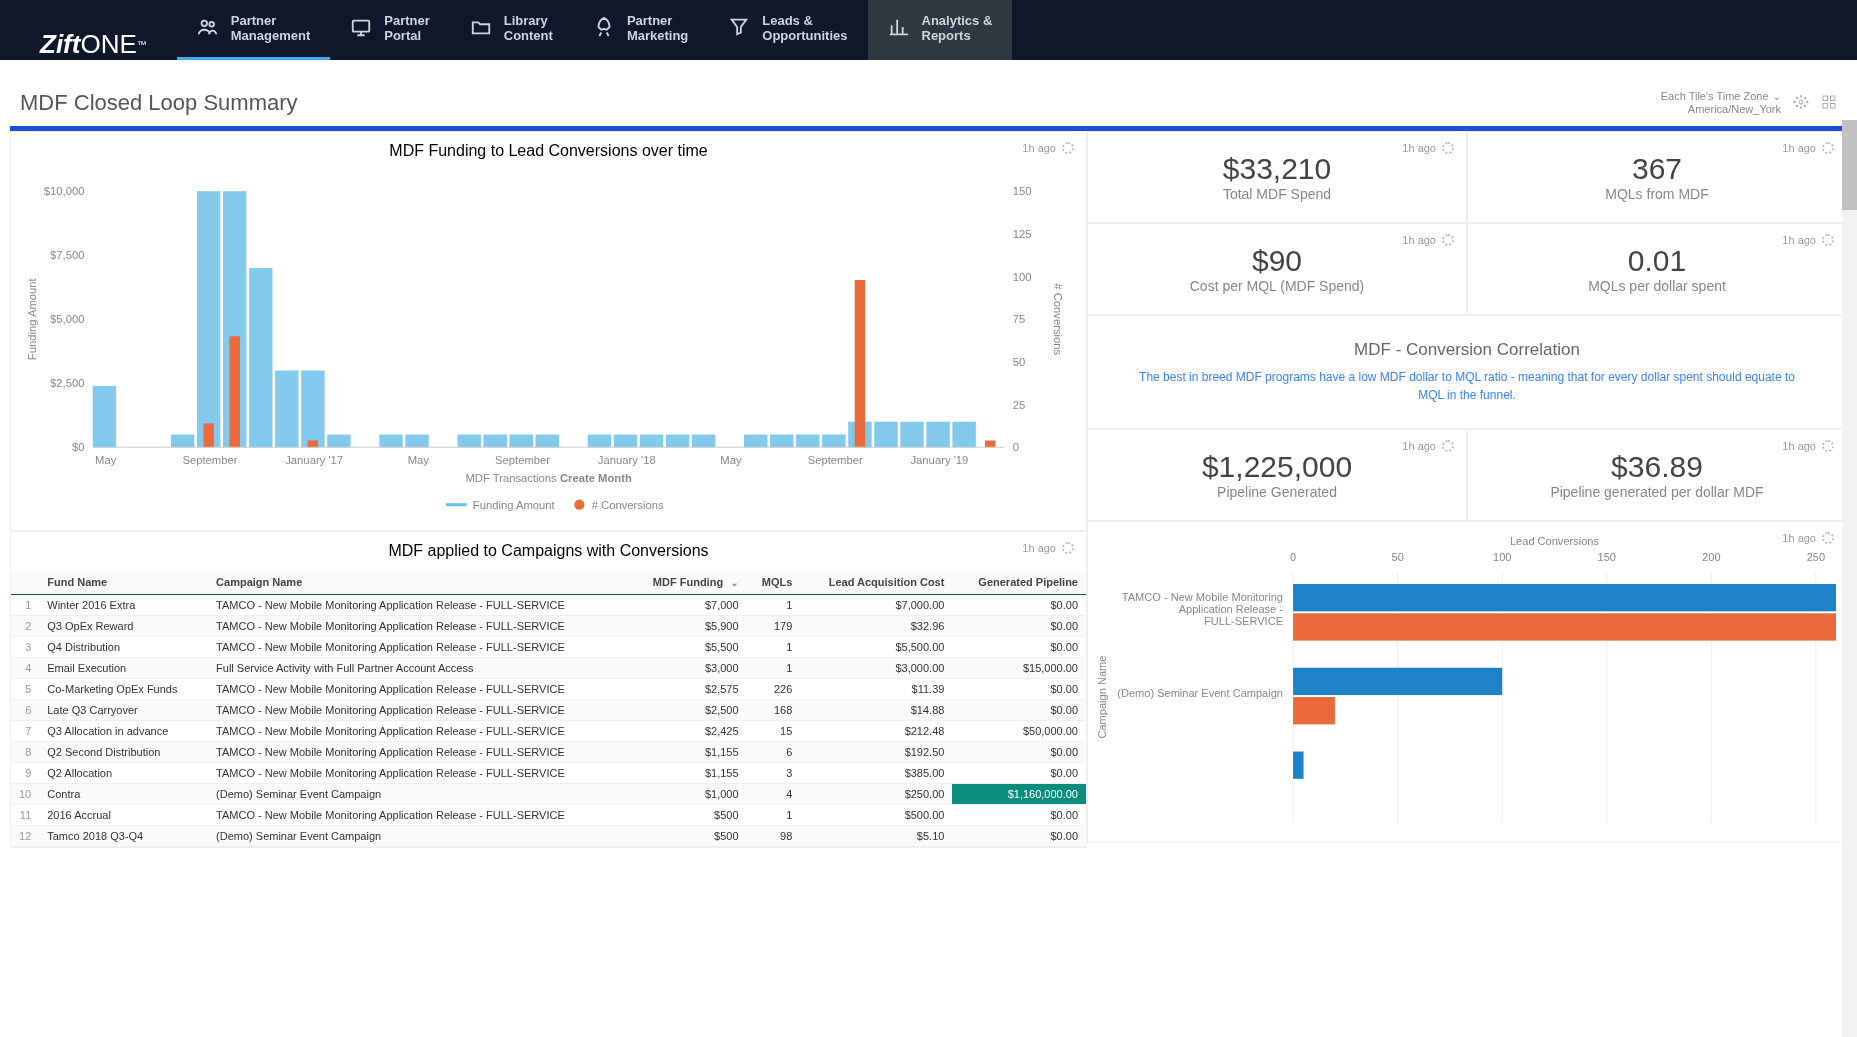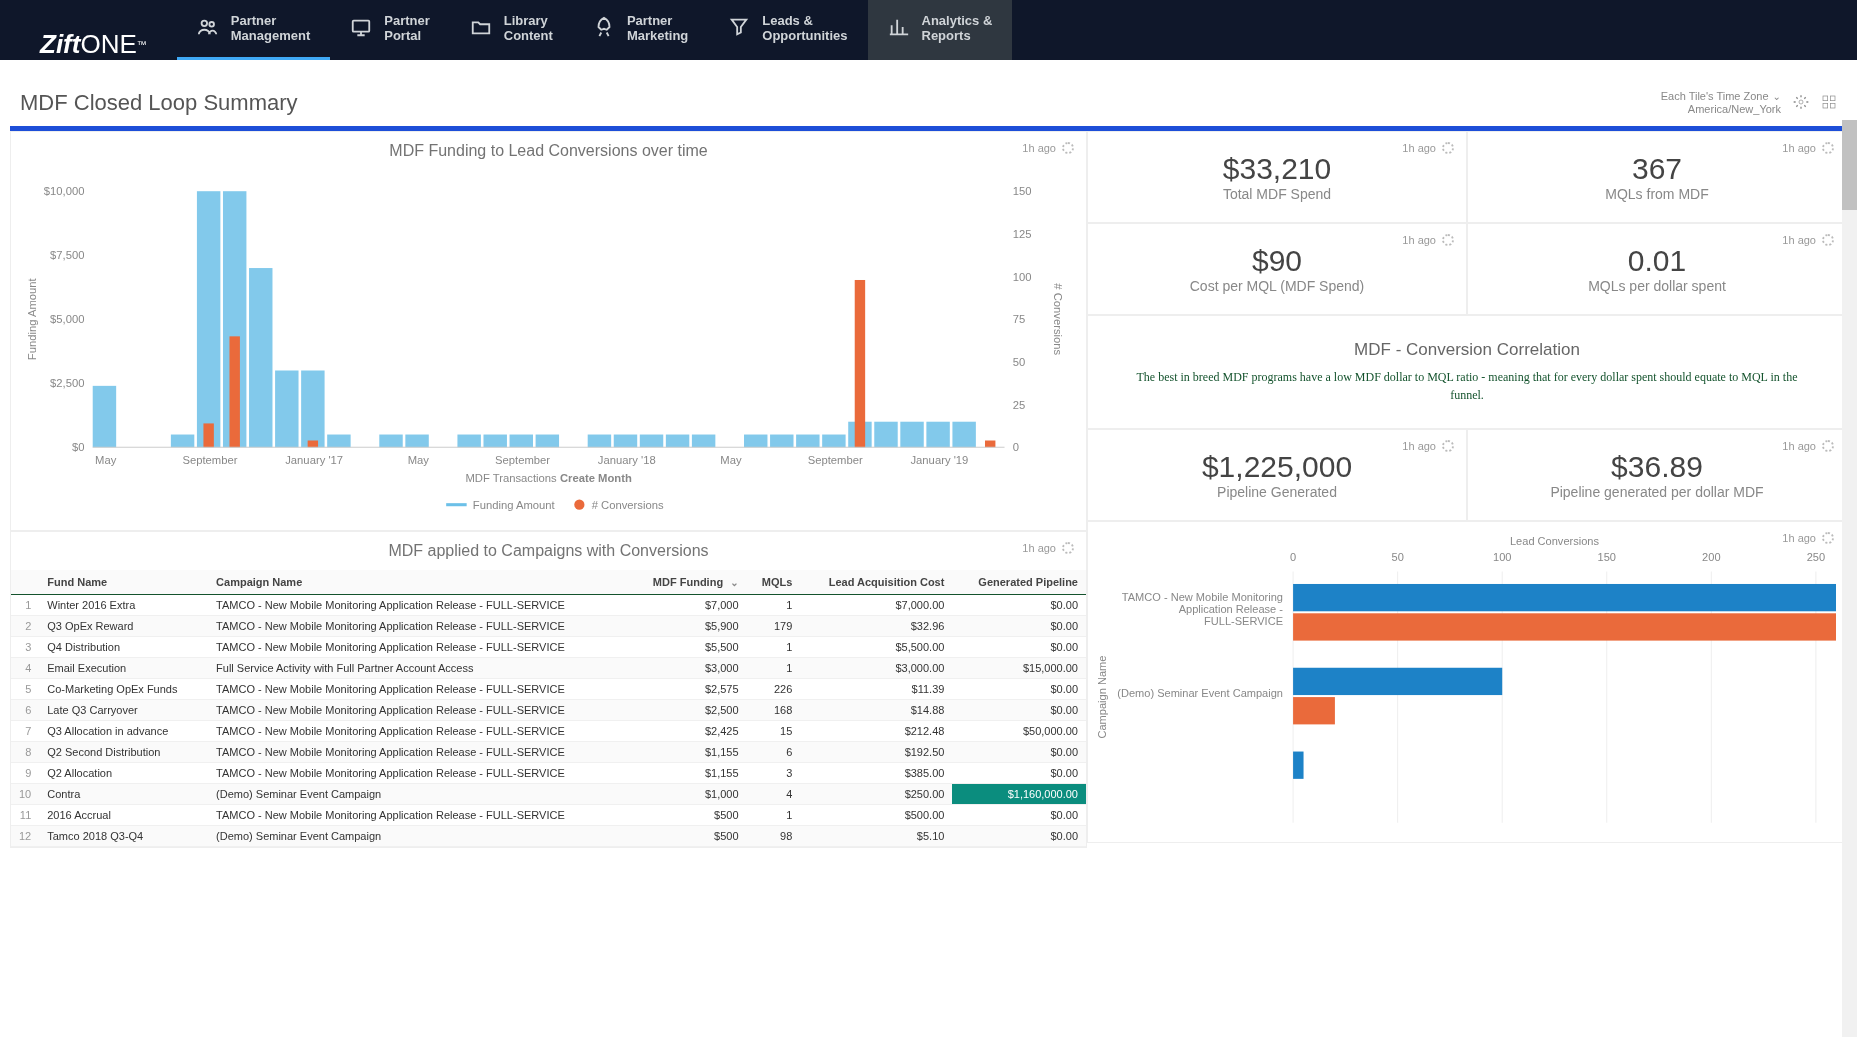--- a/index.html
+++ b/index.html
@@ -17,31 +17,31 @@
 .page { padding: 0 10px; }
 .page-header { display: flex; justify-content: space-between; align-items: flex-end; padding: 30px 10px 10px 10px; border-bottom: 5px solid #1d4ed8; }
 .page-title { font-size: 22px; font-weight: 400; color: #555; }
 .tz-area { display: flex; align-items: center; gap: 12px; }
 .tz-text { text-align: right; font-size: 11px; color: #888; line-height: 1.2; margin-left: 15px; }
 .tz-icons svg { width: 16px; height: 16px; stroke: #888; fill: none; }
 .dash { display: flex; gap: 0; }
 .left-col { flex: 1; min-width: 0; }
 .right-col { width: 760px; }
 .tile { border: 1px solid #eee; position: relative; }
-.tile-title { text-align: center; font-size: 16px; color: #737373; font-weight: 400; padding: 10px 0; }
+.tile-title { text-align: center; font-size: 16px; color: #000000; font-weight: 400; padding: 10px 0; }
 .tile-time { position: absolute; top: 10px; right: 12px; font-size: 11px; color: #999; display: flex; align-items: center; gap: 6px; }
 .spinner { width: 12px; height: 12px; border: 2px dotted #bbb; border-radius: 50%; display: inline-block; }
 .chart1 { height: 360px; padding: 10px 20px 10px 10px; }
 .metrics { display: grid; grid-template-columns: 1fr 1fr; }
 .metric { position: relative; padding: 20px 10px; text-align: center; border: 1px solid #eee; }
 .metric-val { font-size: 30px; color: #444; }
 .metric-lbl { font-size: 14px; color: #888; }
 .corr { border: 1px solid #eee; padding: 24px 40px; text-align: center; }
 .corr-title { font-size: 17px; color: #666; margin-bottom: 8px; }
-.corr-text { font-size: 12px; color: #14532d; line-height: 1.5; font-family: Liberation Serif, serif; }
+.corr-text { font-size: 12px; color: #3b82f6; line-height: 1.5; }
 .table-tile { }
 .tbl { width: 100%; border-collapse: collapse; font-size: 11px; }
 .tbl th { text-align: left; padding: 6px 8px; font-weight: 600; color: #444; border-bottom: 1px solid #14532d; background: #fafafa; }
 .tbl th.r { text-align: right; }
 .tbl td { padding: 4px 8px; border-bottom: 1px solid #f0f0f0; }
 .tbl td.r { text-align: right; }
 .tbl tr:nth-child(even) td { background: #fafafa; }
 .tbl td.hl { background: #0b8d7e !important; color: #fff; }
 .rownum { color: #999; width: 20px; text-align: right; }
 .chart2 { height: 320px; padding: 6px 10px 6px 4px; }

